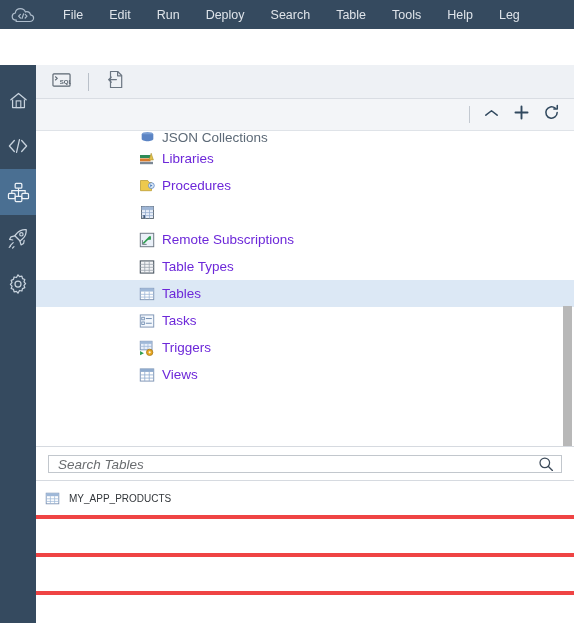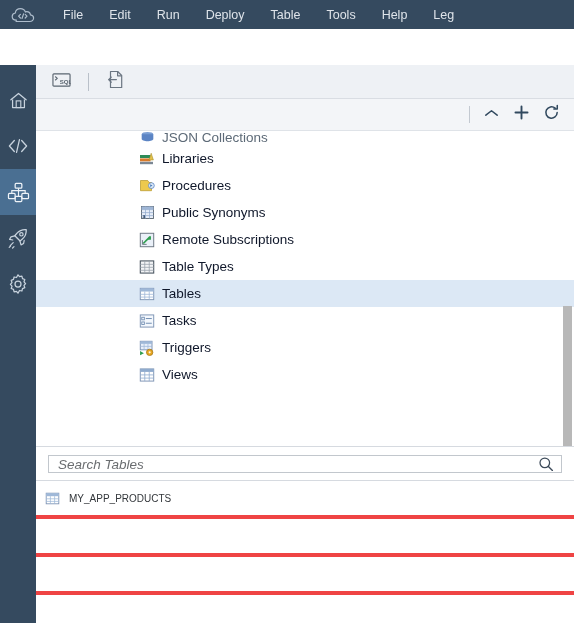--- a/index.html
+++ b/index.html
@@ -72,21 +72,21 @@
     width: 30px; height: 26px;
     display: flex; align-items: center; justify-content: center;
     cursor: pointer; border-radius: 2px;
   }
 
   
   .tree-wrap { position: relative; height: 315px; min-height: 315px; overflow: hidden; background: #fff; }
   .tree { padding-left: 0; }
   .tree-row {
     height: 27px; display: flex; align-items: center;
-    padding-left: 103px; cursor: pointer; font-size: 13.5px; color: #0f172a;
+    padding-left: 103px; cursor: pointer; font-size: 13.5px; color: #6d28d9;
     white-space: nowrap;
   }
   .tree-row.hovered { background: #f0f0f0; }
   .tree-row.selected { background: #dce8f5; }
   .tree-row .ticon { width: 16px; height: 16px; margin-right: 7px; flex: 0 0 16px; display: flex; align-items: center; justify-content: center; }
   .tree-row.clipped { height: 14px; overflow: hidden; align-items: flex-end; color: #5d6a77; }
 
   .tree-scrollbar {
     position: absolute; right: 2px; top: 0; width: 9px; height: 100%;
     background: transparent;
@@ -144,20 +144,21 @@
       <svg width="24" height="18" viewBox="0 0 24 18">
         <path d="M5.2 14.2C2.9 14.2 1.2 12.6 1.2 10.6c0-1.8 1.3-3.3 3.1-3.6C4.6 4.6 6.8 2.7 9.5 2.7c2.2 0 4.1 1.3 4.9 3.2.4-.2.9-.3 1.4-.3 1.9 0 3.4 1.4 3.6 3.2 1.8.2 3.2 1.6 3.2 3.3 0 1.9-1.7 3.4-3.8 3.4H5.2z" fill="none" stroke="#aebdcc" stroke-width="1.2"></path>
         <path d="M9.4 8.4 7.6 10.2l1.8 1.8M14.2 8.4l1.8 1.8-1.8 1.8M12.6 7.9l-1.6 4.6" fill="none" stroke="#aebdcc" stroke-width="1.2" stroke-linecap="round" stroke-linejoin="round"></path>
       </svg>
     </div>
     <div class="menu-items">
       <div class="menu-item">File</div>
       <div class="menu-item">Edit</div>
       <div class="menu-item">Run</div>
       <div class="menu-item">Deploy</div>
+      <div class="menu-item">Search</div>
       <div class="menu-item">Table</div>
       <div class="menu-item">Tools</div>
       <div class="menu-item">Help</div>
       <div class="menu-item">Leg</div>
     </div>
   </div>
 
   <div class="body-row">
 
     <div class="activitybar">
@@ -301,21 +302,20 @@
 
           <div class="tree-row">
             <span class="ticon">
               <svg width="15" height="15" viewBox="0 0 15 15">
                 <rect x="1.5" y="1.5" width="12" height="12" fill="#e8eef8" stroke="#5a6570" stroke-width=".9"></rect>
                 <path d="M1.5 4.6h12M1.5 7.6h12M1.5 10.6h12M5.5 1.5v12M9.5 1.5v12" stroke="#8fa9cc" stroke-width=".7"></path>
                 <rect x="1.5" y="1.5" width="12" height="3.1" fill="#9fb6d6"></rect>
                 <text x="2.6" y="12.6" font-family="Liberation Serif, serif" font-size="5.5" font-weight="bold" fill="#2b4566">a</text>
               </svg>
             </span>
-            <span>Public Synonyms</span>
           </div>
 
           <div class="tree-row">
             <svg class="ticon" width="15" height="15" viewBox="0 0 15 15">
               <rect x="1.2" y="1.2" width="12.6" height="12.6" fill="#eaf0f8" stroke="#6b7682" stroke-width=".9"></rect>
               <path d="M4 10.8 10.4 4.4" stroke="#2e9e4f" stroke-width="1.6"></path>
               <path d="M11.2 3.6v3.6h-3.6z" fill="#2e9e4f"></path>
               <path d="M3.2 7.6v4h4" fill="none" stroke="#6b7682" stroke-width=".9"></path>
             </svg>
             <span>Remote Subscriptions</span>

